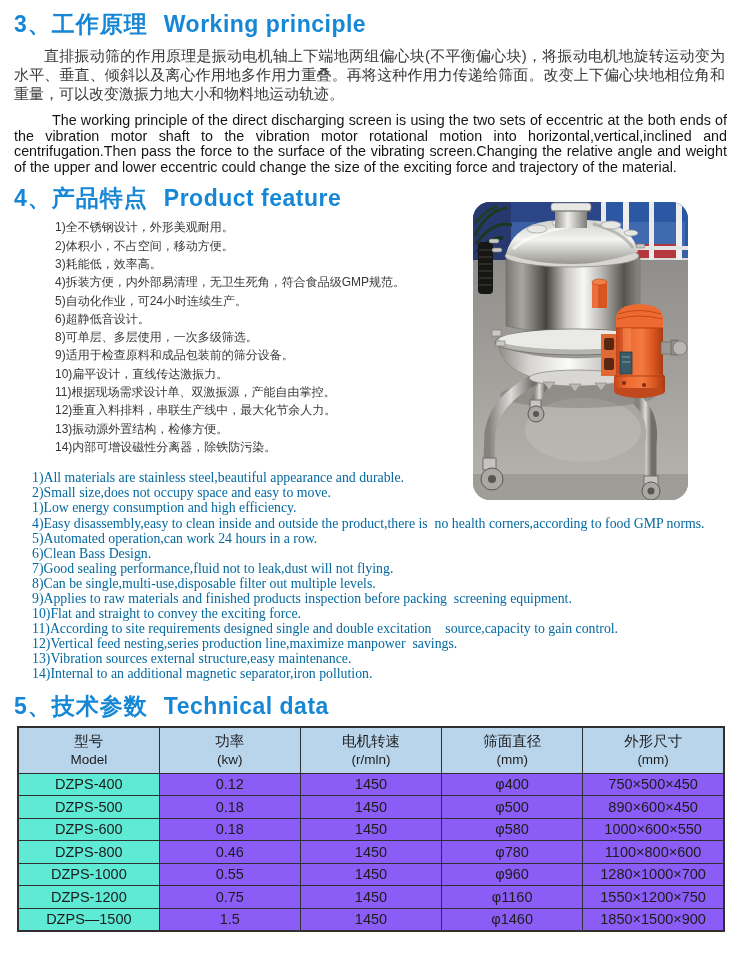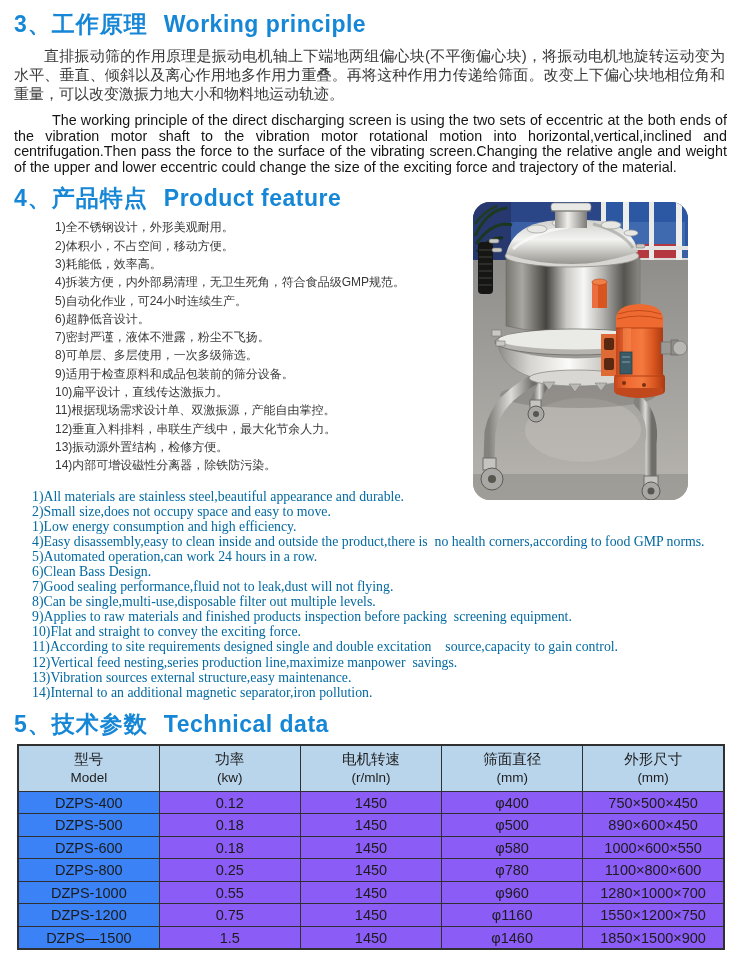--- a/index.html
+++ b/index.html
@@ -22,21 +22,21 @@
   .photo{position:absolute;left:473px;top:202px;width:215px;height:298px;border-radius:17px;
         overflow:hidden;background:#9b9a96;}
   .photo svg{display:block;}
   table.tech{margin:7px 0 0 17px;width:708px;border-collapse:collapse;table-layout:fixed;
         border:2px solid #303030;}
   table.tech th,table.tech td{border:1px solid #303030;text-align:center;padding:0;}
   table.tech thead th{background:#b9d5ec;font-weight:normal;padding:4px 0 5px;}
   table.tech .h-zh{font-size:14.5px;color:#1c1c1c;line-height:19px;}
   table.tech .h-en{font-size:13.5px;color:#1c1c1c;line-height:17px;}
   table.tech tbody td{height:21.5px;font-size:14.5px;color:#1c1c1c;background:#8b5cf6;}
-  table.tech tbody td:first-child{background:#3b82f6;}
+  table.tech tbody td:first-child{background:#5eead4;}
 </style>
 </head>
 <body>
 
 <div class="page">
 
   <h2 class="sec-title" id="s3-title"><span>3、工作原理</span><span class="en">Working  principle</span></h2>
 
   <p class="zh-para">直排振动筛的作用原理是振动电机轴上下端地两组偏心块(不平衡偏心块)，将振动电机地旋转运动变为水平、垂直、倾斜以及离心作用地多作用力重叠。再将这种作用力传递给筛面。改变上下偏心块地相位角和重量，可以改变激振力地大小和物料地运动轨迹。</p>
 
@@ -44,21 +44,20 @@
 
   <h2 class="sec-title" id="s4-title"><span>4、产品特点</span><span class="en">Product feature</span></h2>
 
   <div class="features-zh">
       <div class="li">1)全不锈钢设计，外形美观耐用。</div>
       <div class="li">2)体积小，不占空间，移动方便。</div>
       <div class="li">3)耗能低，效率高。</div>
       <div class="li">4)拆装方便，内外部易清理，无卫生死角，符合食品级GMP规范。</div>
       <div class="li">5)自动化作业，可24小时连续生产。</div>
       <div class="li">6)超静低音设计。</div>
-      <div class="li">7)密封严谨，液体不泄露，粉尘不飞扬。</div>
       <div class="li">8)可单层、多层使用，一次多级筛选。</div>
       <div class="li">9)适用于检查原料和成品包装前的筛分设备。</div>
       <div class="li">10)扁平设计，直线传达激振力。</div>
       <div class="li">11)根据现场需求设计单、双激振源，产能自由掌控。</div>
       <div class="li">12)垂直入料排料，串联生产线中，最大化节余人力。</div>
       <div class="li">13)振动源外置结构，检修方便。</div>
       <div class="li">14)内部可增设磁性分离器，除铁防污染。</div>
     </div>
 
   <div class="photo">
@@ -288,21 +287,21 @@
         </tr>
         <tr>
           <td>DZPS-600</td>
           <td>0.18</td>
           <td>1450</td>
           <td>φ580</td>
           <td>1000×600×550</td>
         </tr>
         <tr>
           <td>DZPS-800</td>
-          <td>0.25</td>
+          <td>0.46</td>
           <td>1450</td>
           <td>φ780</td>
           <td>1100×800×600</td>
         </tr>
         <tr>
           <td>DZPS-1000</td>
           <td>0.55</td>
           <td>1450</td>
           <td>φ960</td>
           <td>1280×1000×700</td>

